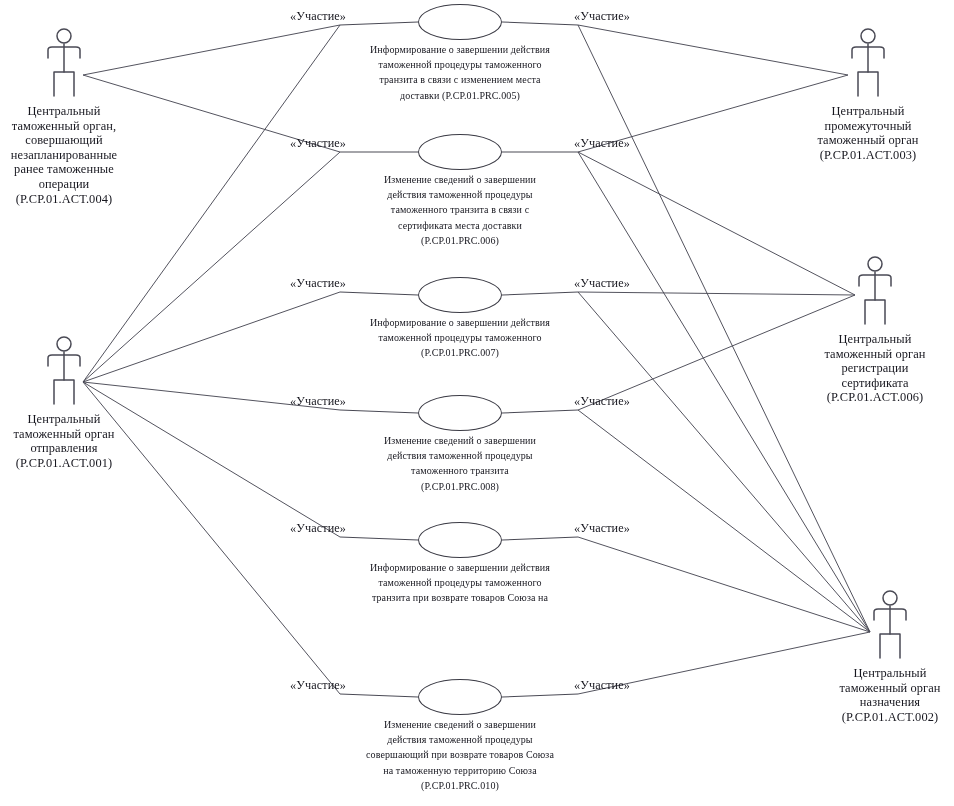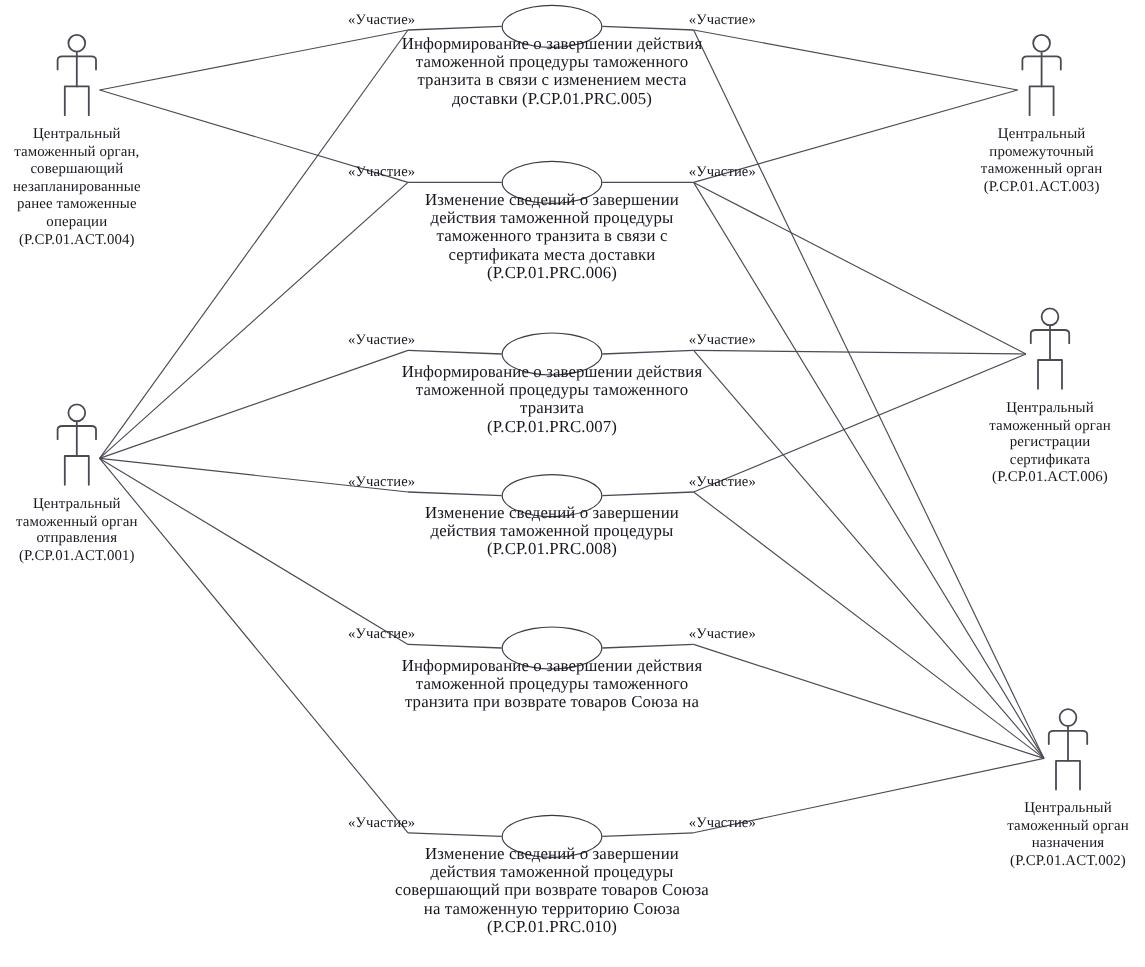--- a/index.html
+++ b/index.html
@@ -40,24 +40,24 @@
     position:absolute;
     left:-42px;top:-18px;
     width:84px;height:36px;
     border:1.15px solid #3a3a44;
     border-radius:50%/50%;
     background:#fff;
     box-sizing:border-box;
   }
   .uc .uclabel{
     position:absolute;
-    top:8px;
+    top:20px;
     width:300px;left:-150px;
     text-align:center;
-    font-size:14px;
+    font-size:10px;
     line-height:15.2px;
     letter-spacing:.1px;
   }
   .stereo{
     position:absolute;
     font-size:12.2px;
     line-height:13px;
     white-space:nowrap;
     letter-spacing:.1px;
   }
@@ -197,31 +197,31 @@
           <div>(P.CP.01.PRC.006)</div>
         </div>
       </div>
       <div class="stereo l" style="left: 346px; top: 150px;">«Участие»</div>
       <div class="stereo r" style="left: 574px; top: 150px;">«Участие»</div>
       <div class="uc" style="left: 460px; top: 295px;">
         <div class="ell"></div>
         <div class="uclabel">
           <div>Информирование о завершении действия</div>
           <div>таможенной процедуры таможенного</div>
-          <div>транзита</div>
           <div>(P.CP.01.PRC.007)</div>
         </div>
       </div>
       <div class="stereo l" style="left: 346px; top: 290px;">«Участие»</div>
       <div class="stereo r" style="left: 574px; top: 290px;">«Участие»</div>
       <div class="uc" style="left: 460px; top: 413px;">
         <div class="ell"></div>
         <div class="uclabel">
           <div>Изменение сведений о завершении</div>
           <div>действия таможенной процедуры</div>
+          <div>таможенного транзита</div>
           <div>(P.CP.01.PRC.008)</div>
         </div>
       </div>
       <div class="stereo l" style="left: 346px; top: 408px;">«Участие»</div>
       <div class="stereo r" style="left: 574px; top: 408px;">«Участие»</div>
       <div class="uc" style="left: 460px; top: 540px;">
         <div class="ell"></div>
         <div class="uclabel">
           <div>Информирование о завершении действия</div>
           <div>таможенной процедуры таможенного</div>

